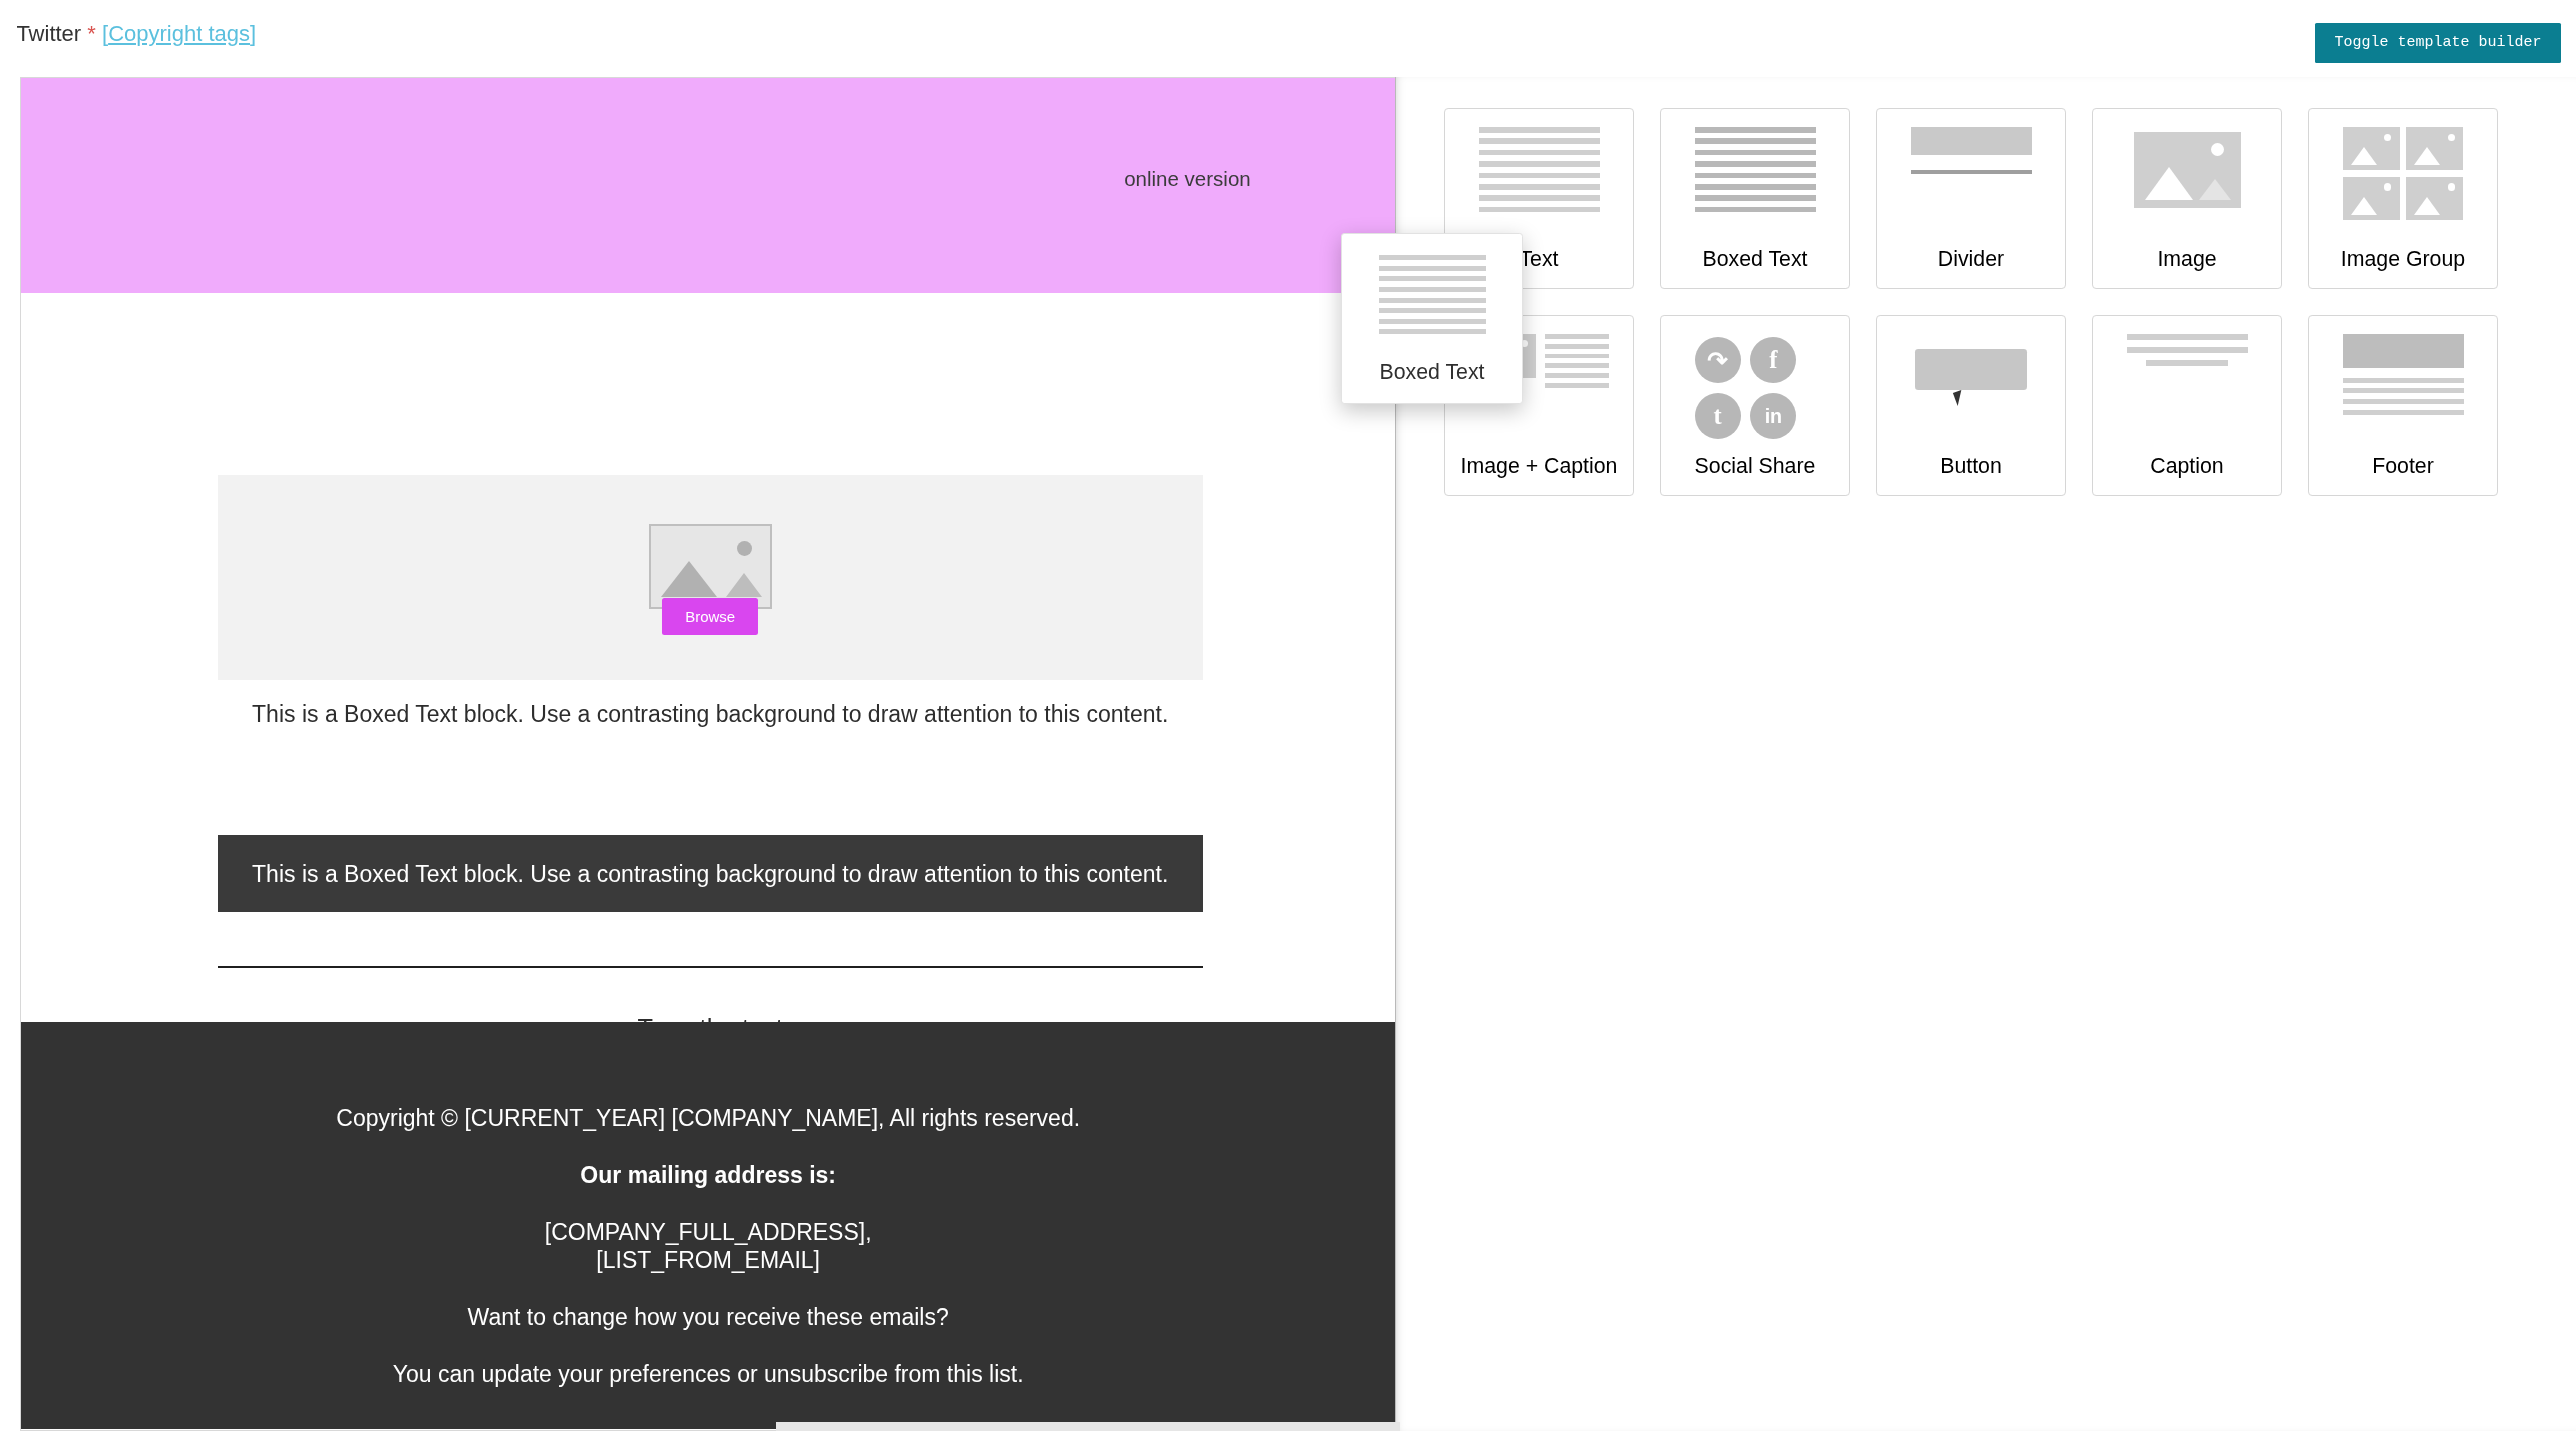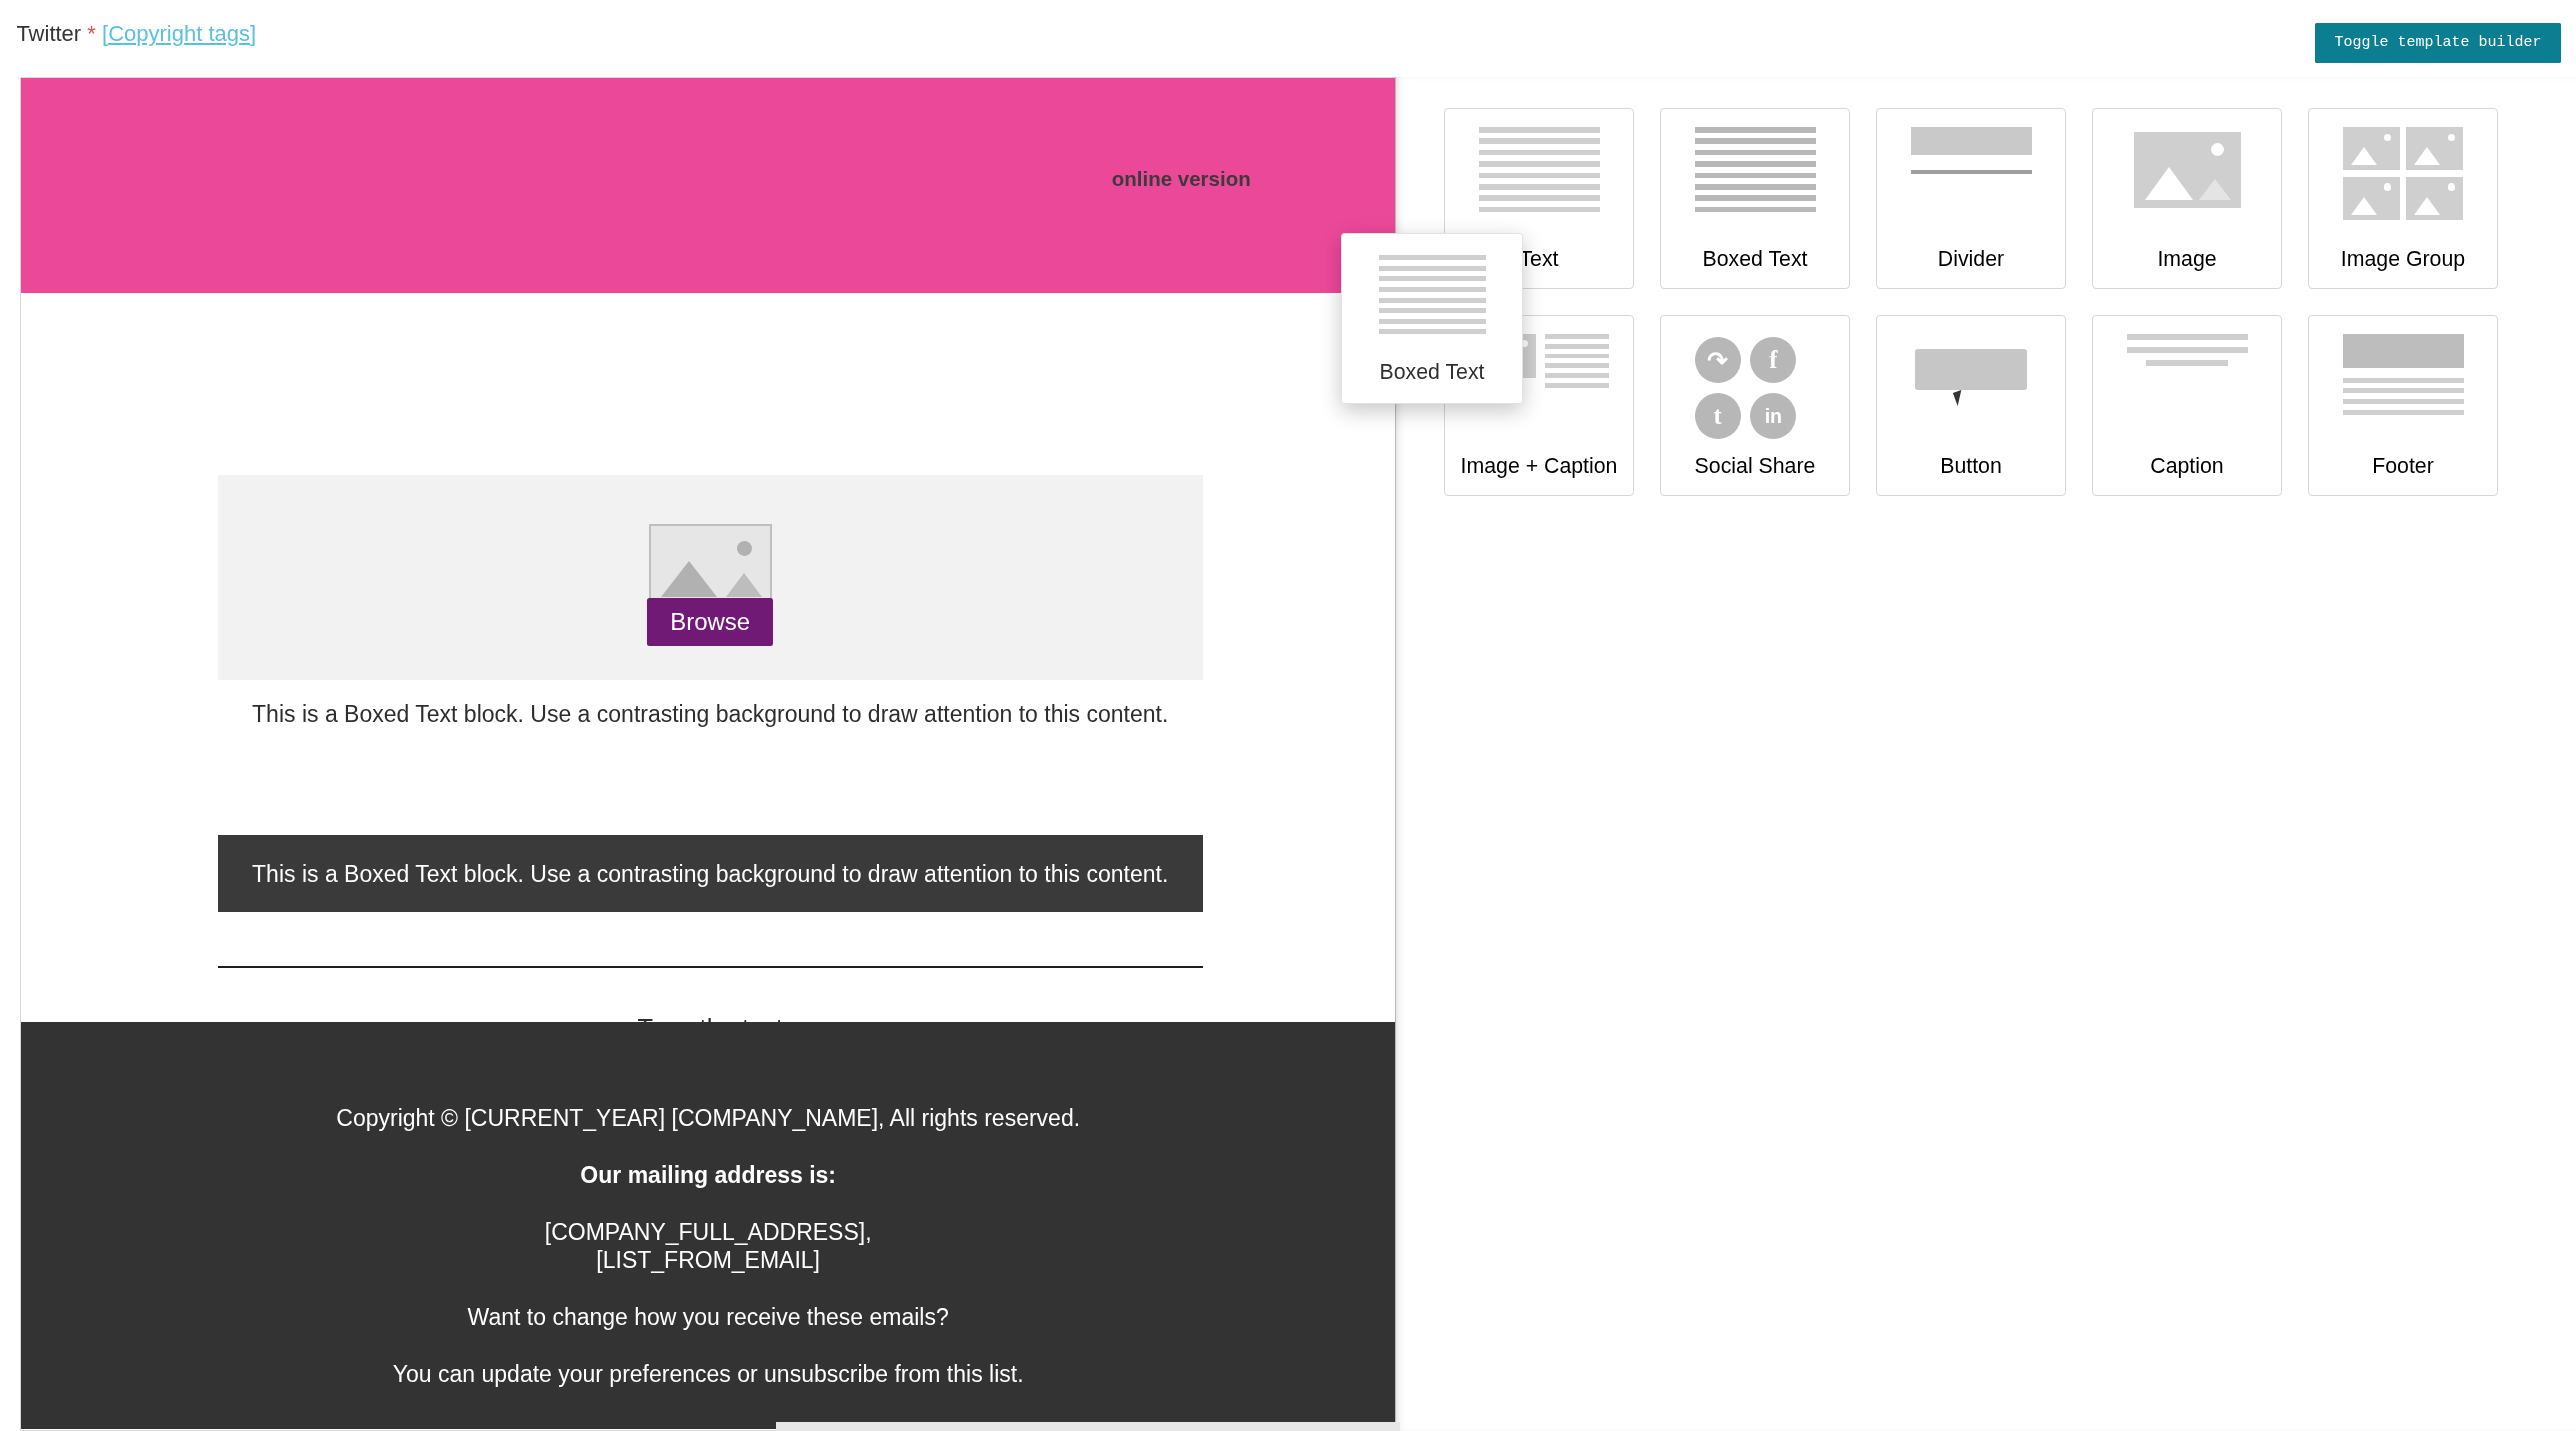--- a/index.html
+++ b/index.html
@@ -53,23 +53,22 @@
   }
   .canvas-divider {
     position: absolute;
     left: 1395px; top: 77px;
     width: 1.6px; height: 1354px;
     background: #b9b9b9;
   }
 
   .email-header {
     height: 215px;
-    background: #ec4899;
+    background: #f0abfc;
     position: relative;
-    font-weight: bold;
   }
   .online-version {
     position: absolute;
     right: 144px; top: 89px;
     font-size: 20.5px; color: #3b3b3b;
   }
 
   .email-body {
     background: #ffffff;
     padding: 0;
@@ -107,24 +106,24 @@
   }
   .img-placeholder .sun {
     position: absolute; right: 18px; top: 14.8px;
     width: 14.8px; height: 14.8px; border-radius: 50%;
     background: #b1b1b1;
   }
   .browse-btn {
     position: absolute;
     left: 50%; transform: translateX(-50%);
     top: 123px;
-    background: #701a75;
+    background: #d946ef;
     color: #ffffff;
     border: none;
-    font-size: 24px;
+    font-size: 15px;
     padding: 9.9px 23px;
     font-family: "Liberation Sans", sans-serif;
     cursor: pointer;
     border-radius: 2.5px;
   }
 
   .text-block {
     position: absolute;
     left: 197px; top: 407px;
     width: 985px;

